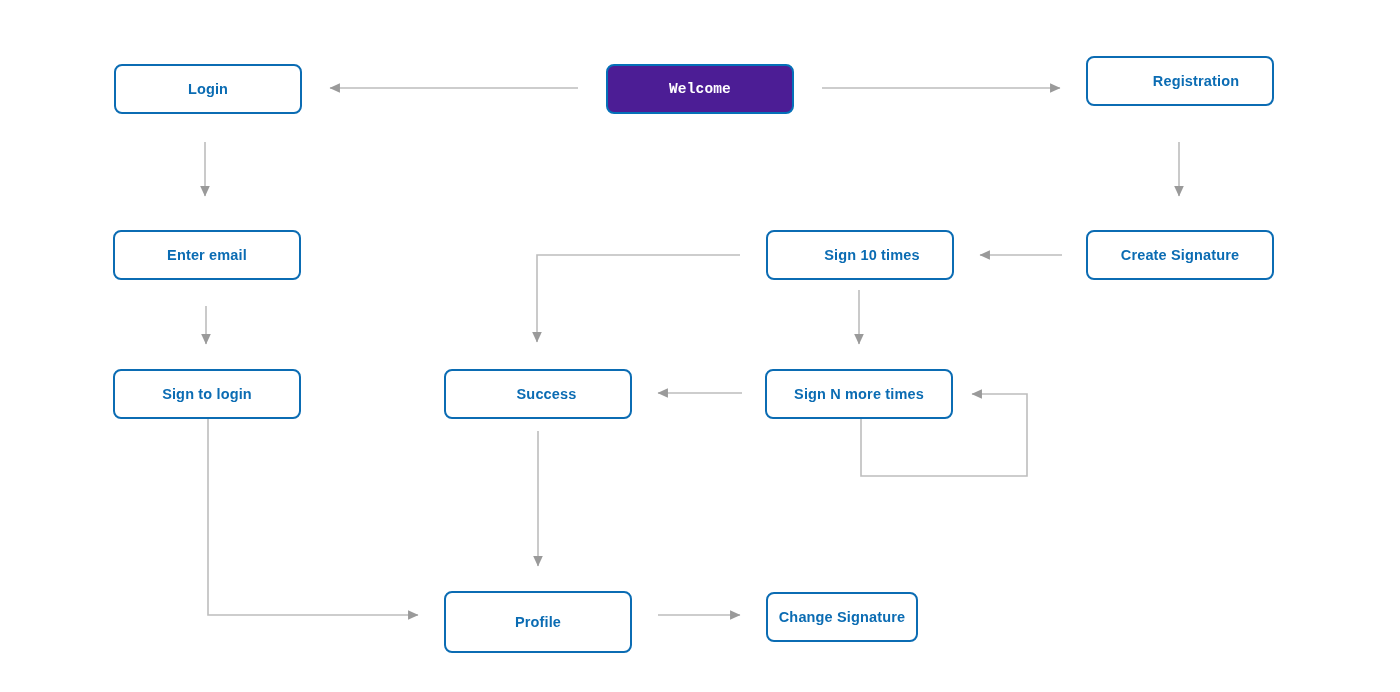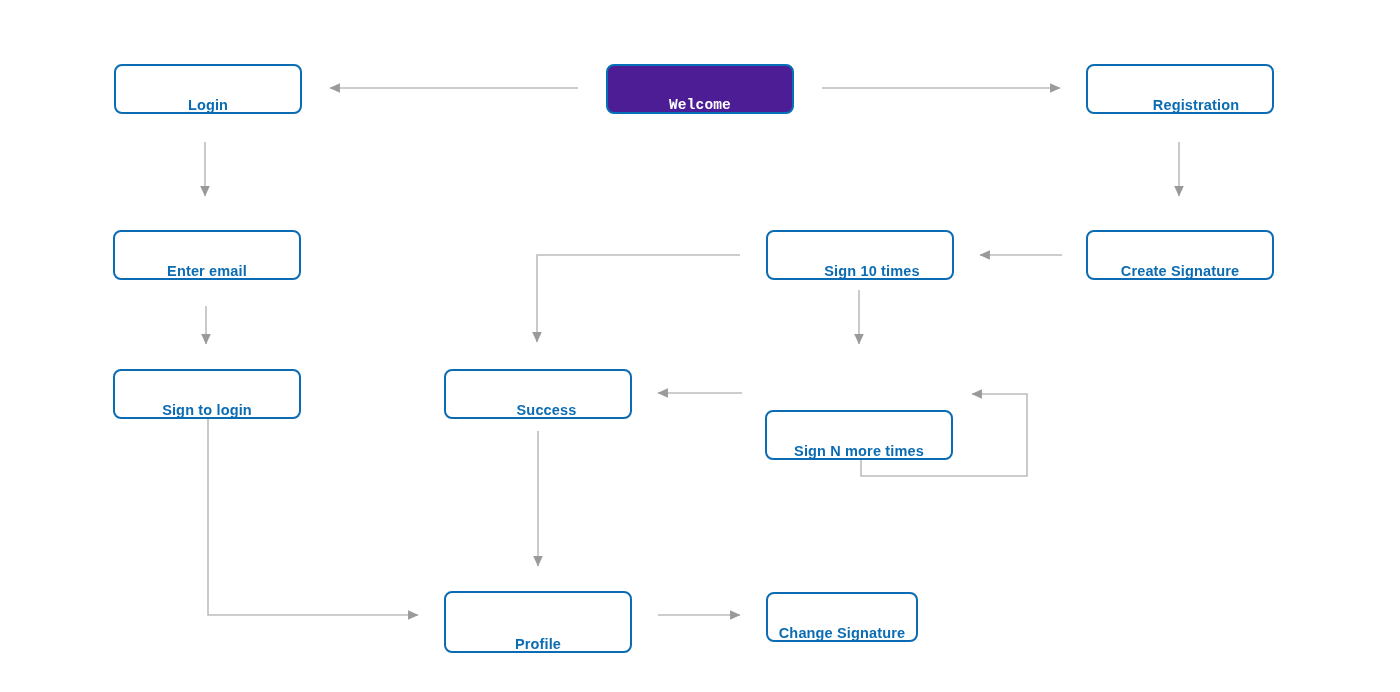--- a/index.html
+++ b/index.html
@@ -23,21 +23,21 @@
     position: absolute;
     left: 0;
     top: 0;
     width: 1400px;
     height: 692px;
   }
   .node {
     position: absolute;
     box-sizing: border-box;
     display: flex;
-    align-items: flex-end;
+    align-items: center;
     justify-content: center;
     border-radius: 8px;
     border: 2px solid #0b6cb3;
     background: #ffffff;
     z-index: 2;
   }
   .node .label {
     font-size: 14.5px;
     font-weight: bold;
     letter-spacing: 0.15px;
@@ -83,39 +83,39 @@
       </g>
   </svg>
 
   <div id="node-layer">
       <div class="node" style="left: 114px; top: 64px; width: 188px; height: 50px;">
         <span class="label">Login</span>
       </div>
       <div class="node filled" style="left: 606px; top: 64px; width: 188px; height: 50px;">
         <span class="label">Welcome</span>
       </div>
-      <div class="node" style="left: 1086px; top: 64px; width: 188px; height: 50px; padding-left: 32px;">
+      <div class="node" style="left: 1086px; top: 56px; width: 188px; height: 50px; padding-left: 32px;">
         <span class="label">Registration</span>
       </div>
       <div class="node" style="left: 113px; top: 230px; width: 188px; height: 50px;">
         <span class="label">Enter email</span>
       </div>
       <div class="node" style="left: 766px; top: 230px; width: 188px; height: 50px; padding-left: 24px;">
         <span class="label">Sign 10 times</span>
       </div>
       <div class="node" style="left: 1086px; top: 230px; width: 188px; height: 50px;">
         <span class="label">Create Signature</span>
       </div>
       <div class="node" style="left: 113px; top: 369px; width: 188px; height: 50px; border-radius: 8px;">
         <span class="label">Sign to login</span>
       </div>
       <div class="node" style="left: 444px; top: 369px; width: 188px; height: 50px; padding-left: 17px;">
         <span class="label">Success</span>
       </div>
-      <div class="node" style="left: 765px; top: 369px; width: 188px; height: 50px; margin-top: 41px;">
+      <div class="node" style="left: 765px; top: 369px; width: 188px; height: 50px;">
         <span class="label">Sign N more times</span>
       </div>
       <div class="node" style="left: 444px; top: 591px; width: 188px; height: 62px;">
         <span class="label">Profile</span>
       </div>
       <div class="node" style="left: 766px; top: 592px; width: 152px; height: 50px;">
         <span class="label">Change Signature</span>
       </div>
     </div>
 

